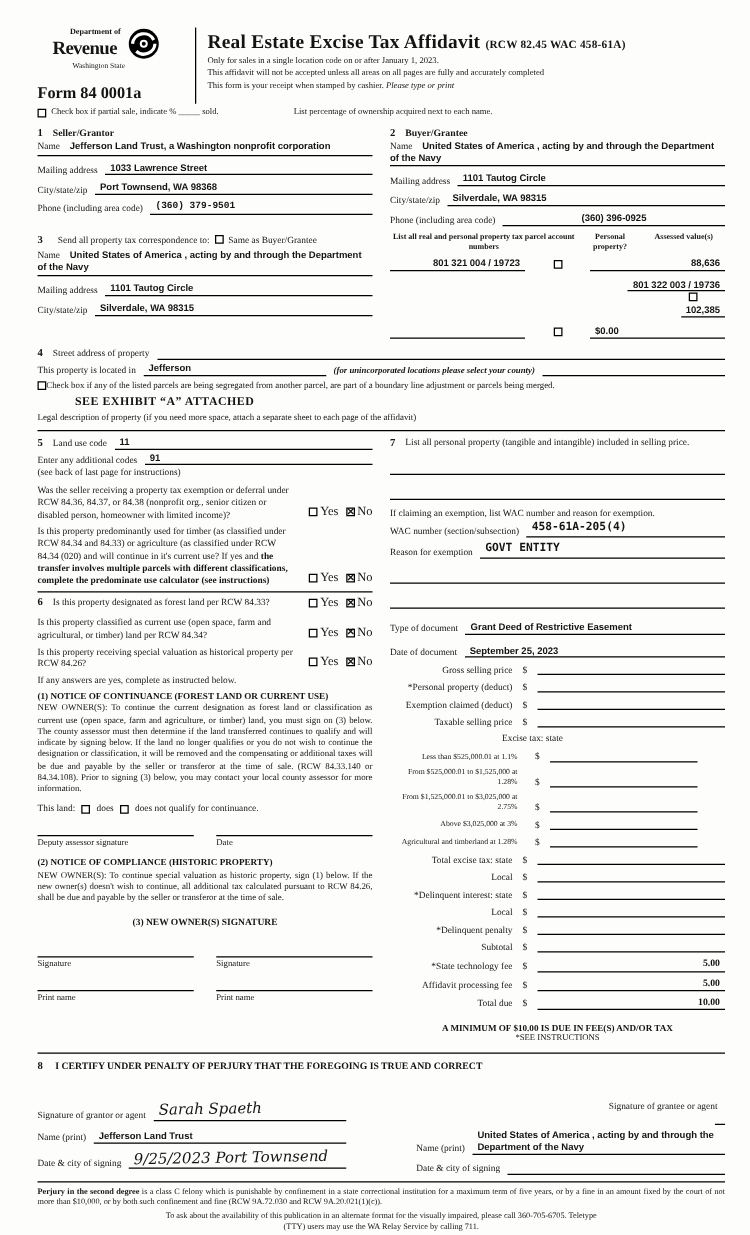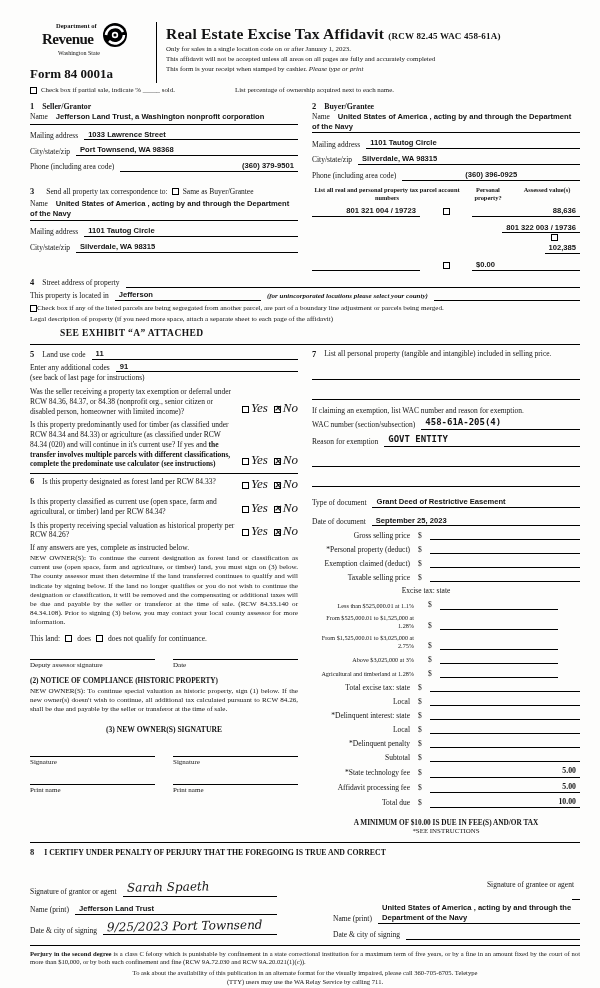--- a/index.html
+++ b/index.html
@@ -35,21 +35,21 @@
   .hand { font-family:"DejaVu Serif", serif; font-style:italic; font-size:12px;
           transform:rotate(-1deg); display:inline-block; }
   .frow { display:flex; align-items:flex-end; margin-top:5px; }
   .flabel { flex:none; padding-right:6px; }
   .sec-num { font-weight:bold; font-size:8.5px; margin-right:8px; }
   .sec-head { font-weight:bold; font-size:7.8px; }
   .hr { border-top:1px solid #000; margin:4px 0; }
   .grid2 { display:grid; grid-template-columns:268px 1fr; column-gap:14px; }
   .qrow { display:flex; margin-top:4px; }
   .qtext { width:206px; }
-  .yn { margin-left:auto; align-self:flex-end; white-space:nowrap; font-size:13px;font-style:italic; }
+  .yn { margin-left:auto; align-self:flex-end; white-space:nowrap; font-size:10px; }
   .yn .cb { margin:0 2px 0 6px; }
   .bold { font-weight:bold; }
   
   .mrow { display:flex; align-items:flex-end; margin-top:4px; }
   .mlabel { flex:1; text-align:right; padding-right:8px; }
   .mdollar { width:12px; flex:none; }
   .mline { width:150px; flex:none; border-bottom:1px solid #000; text-align:right;
            padding:0 4px; min-height:10px; }
   .rrow .mlabel { font-size:6.2px; padding-right:14px; }
   .rrow .mline { width:118px; margin-right:22px; }
@@ -112,21 +112,21 @@
       <div class="frow">
           <span class="flabel">Mailing address</span>
           <span class="fill val">1033 Lawrence Street</span>
         </div>
       <div class="frow">
           <span class="flabel">City/state/zip</span>
           <span class="fill val">Port Townsend, WA 98368</span>
         </div>
       <div class="frow">
           <span class="flabel">Phone (including area code)</span>
-          <span class="fill val" style="text-align:right;">(360) 379-9501</span>
+          <span class="fill val" style="text-align:left;font-family:Liberation Mono, monospace;">(360) 379-9501</span>
         </div>
     </div>
 
     <div>
       <div><span class="sec-num">2</span><span class="sec-head">Buyer/Grantee</span></div>
       <div style="border-bottom:1px solid #000; padding-bottom:1px;">
         <span class="flabel">Name</span>
         <span class="val">United States of America , acting by and through the Department of the Navy</span>
       </div>
       <div class="frow">
@@ -199,22 +199,22 @@
     <div class="frow" style="margin-top:2px;">
       <span class="flabel">This property is located in</span>
       <span class="fill val" style="max-width:210px;">Jefferson</span>
       <span style="font-weight:bold; font-style:italic; padding:0 6px; font-size:7px;">(for unincorporated locations please select your county)</span>
       <span class="fill"></span>
     </div>
     <div style="display:flex; gap:0; align-items:center; margin-top:3px; font-size:7.1px;">
       <span class="cb"></span>
       <span>Check box if any of the listed parcels are being segregated from another parcel, are part of a boundary line adjustment or parcels being merged.</span>
     </div>
+    <div style="margin:3px 0 2px 30px; font-weight:bold; font-size:9.5px; letter-spacing:0.4px;">SEE EXHIBIT “A” ATTACHED</div>
     <div style="margin-top:2px; font-size:7.1px;">Legal description of property (if you need more space, attach a separate sheet to each page of the affidavit)</div>
-    <div style="margin:3px 0 2px 30px; font-weight:bold; font-size:9.5px; letter-spacing:0.4px;">SEE EXHIBIT “A” ATTACHED</div>
   </div>
 
   <div class="hr"></div>
 
   <div class="grid2">
 
     <div>
       <div class="frow" style="margin-top:0;">
         <span class="sec-num">5</span>
         <span class="flabel">Land use code</span>
@@ -245,20 +245,21 @@
         <span class="qtext">Is this property classified as current use (open space, farm and agricultural, or timber) land per RCW 84.34?</span>
         <span class="yn"><span class="cb"></span><span>Yes</span><span class="cb" data-checked="x"></span><span>No</span></span>
       </div>
       <div class="qrow">
         <span class="qtext">Is this property receiving special valuation as historical property per RCW 84.26?</span>
         <span class="yn"><span class="cb"></span><span>Yes</span><span class="cb" data-checked="x"></span><span>No</span></span>
       </div>
 
       <div style="margin-top:3px;">If any answers are yes, complete as instructed below.</div>
 
+      <div style="font-weight:bold; margin-top:3px; font-size:7.3px;">(1) NOTICE OF CONTINUANCE (FOREST LAND OR CURRENT USE)</div>
       <div class="notice-body">NEW OWNER(S): To continue the current designation as forest land or classification as current use (open space, farm and agriculture, or timber) land, you must sign on (3) below. The county assessor must then determine if the land transferred continues to qualify and will indicate by signing below. If the land no longer qualifies or you do not wish to continue the designation or classification, it will be removed and the compensating or additional taxes will be due and payable by the seller or transferor at the time of sale. (RCW 84.33.140 or 84.34.108). Prior to signing (3) below, you may contact your local county assessor for more information.</div>
 
       <div style="display:flex; align-items:center; gap:5px; margin-top:6px;">
         <span>This land:</span>
         <span class="cb"></span>
         <span>does</span>
         <span class="cb"></span>
         <span>does not qualify for continuance.</span>
       </div>
 

